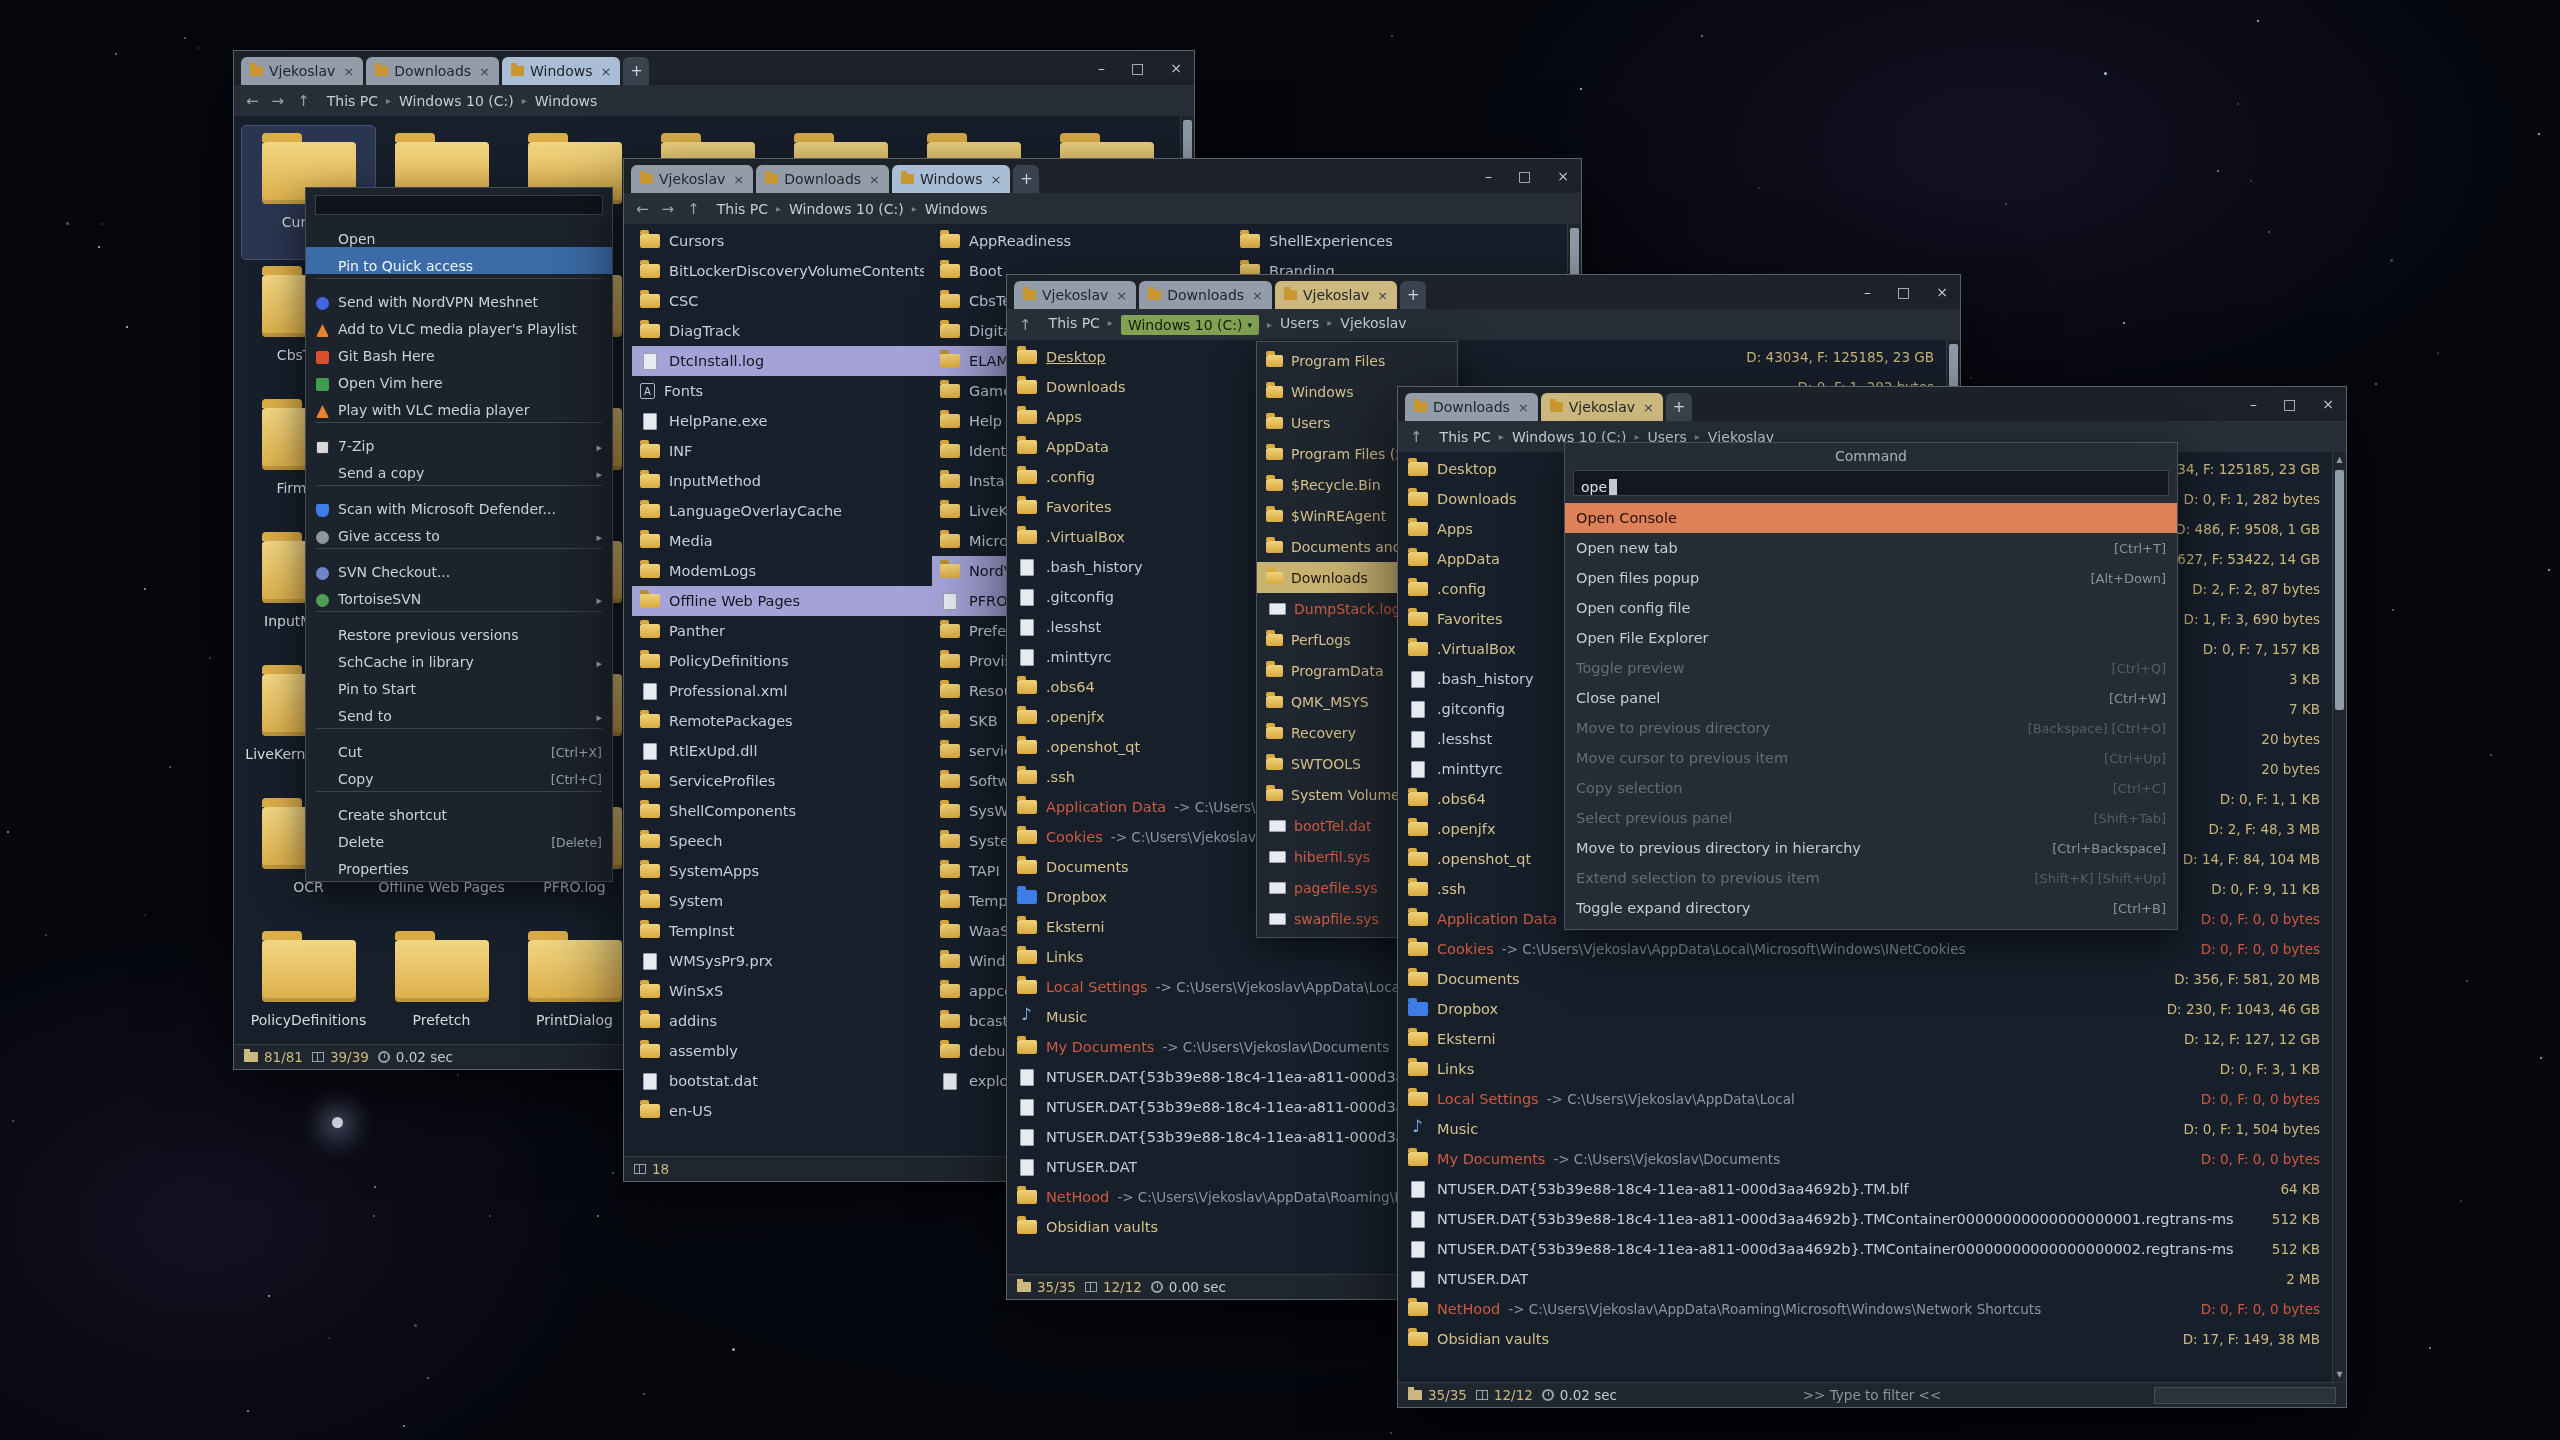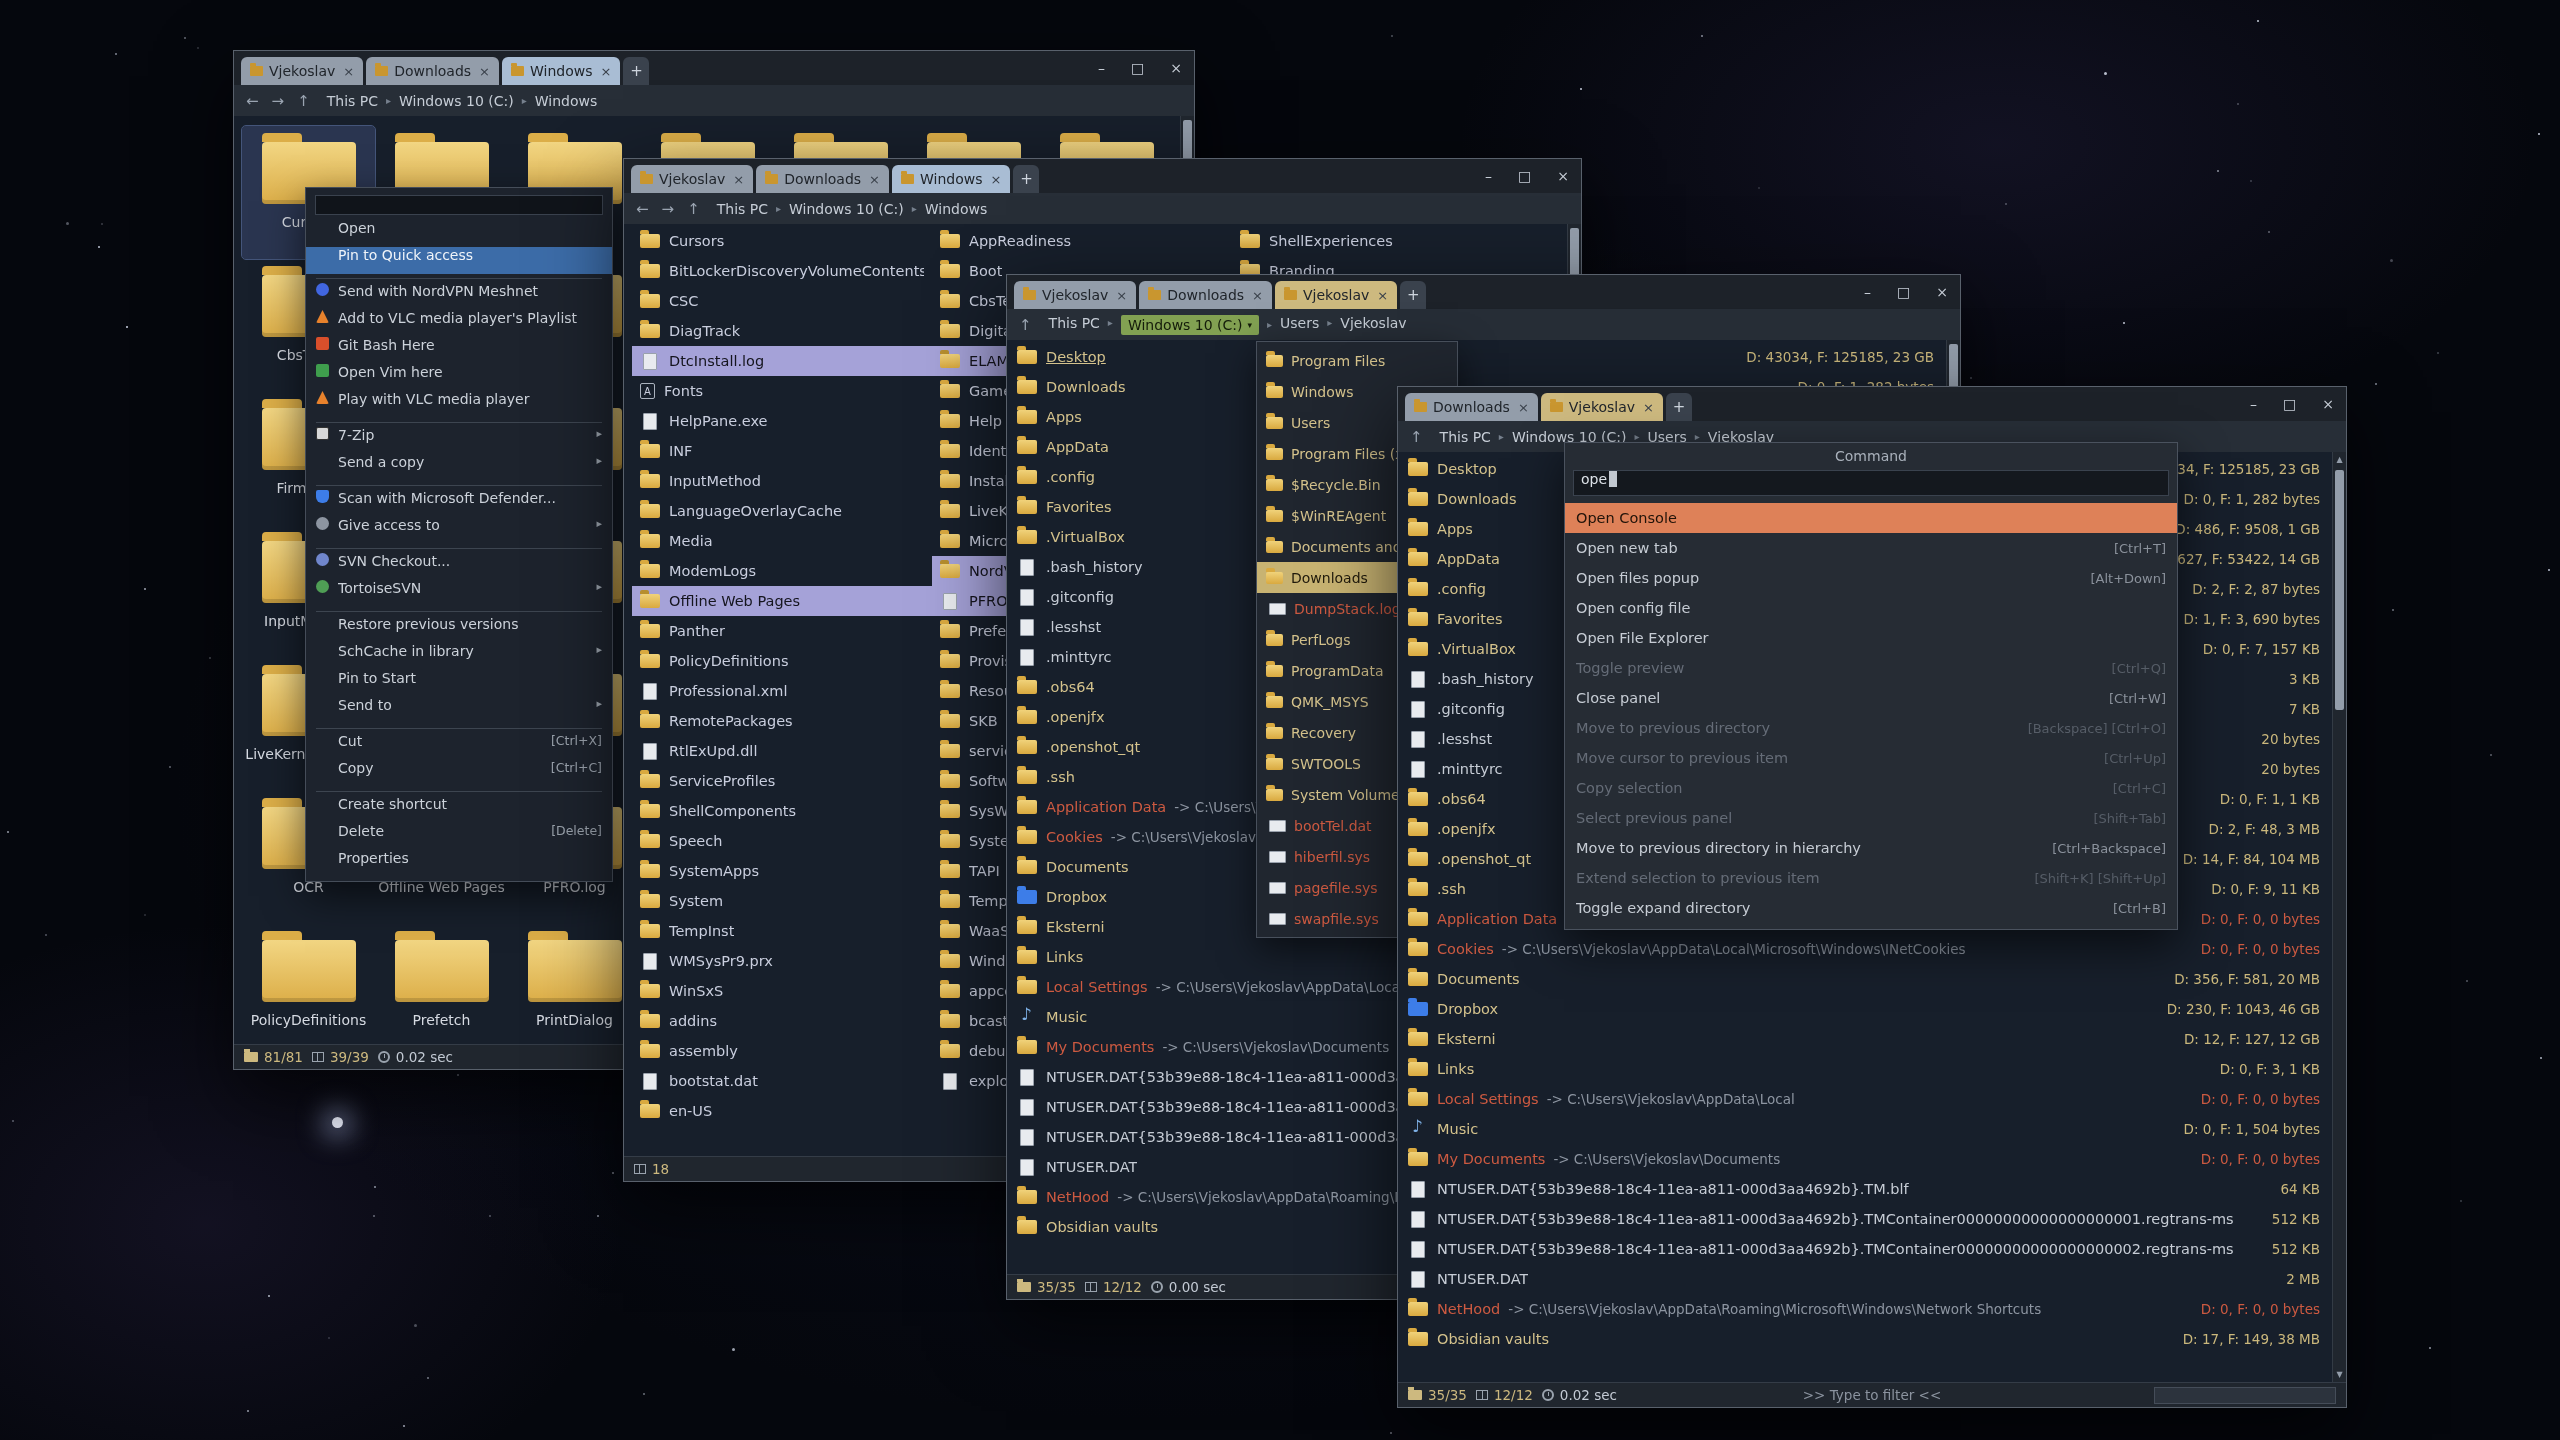--- a/index.html
+++ b/index.html
@@ -90,21 +90,21 @@
   .gcell.cursor{background:#2a3550;outline:1px solid #44557a}
   .gfolder{width:94px;height:62px;background:linear-gradient(#f2d683,#dcae48);border-radius:4px;position:relative;
            box-shadow:inset 0 -4px 0 rgba(0,0,0,.14);margin-top:10px;margin-bottom:10px}
   .gfolder::before{content:"";position:absolute;top:-9px;left:0;width:40px;height:9px;background:#dcae48;border-radius:4px 4px 0 0}
   .glabel{font-size:14px;color:#d6dae2;max-width:128px;white-space:nowrap;overflow:hidden;text-align:center}
 
   
   .ctx{position:absolute;left:71px;top:136px;width:306px;background:#1d232d;border:1px solid #454d59;
        box-shadow:0 14px 38px rgba(0,0,0,.6);z-index:20;padding:5px 0 4px}
   .menu-filter{height:18px;margin:2px 9px 5px;background:#10141a;border:1px solid #3a424e}
-  .mrow{display:flex;align-items:flex-start;height:27px;padding:0 10px;font-size:14px;color:#ccd2da}
+  .mrow{display:flex;align-items:flex-end;height:27px;padding:0 10px;font-size:14px;color:#ccd2da}
   .mrow.sel{background:#3c6ca8;color:#f0f4f9}
   .mi{width:13px;height:13px;margin-right:9px;flex:0 0 auto;border-radius:2px;visibility:hidden}
   .ic .mi{visibility:visible}
   .ic-nord .mi{background:#4166e0;border-radius:50%}
   .ic-vlc .mi{background:#e8822c;clip-path:polygon(50% 0,100% 100%,0 100%)}
   .ic-git .mi{background:#d94f2b}
   .ic-vim .mi{background:#3f9e4d}
   .ic-7z .mi{background:#d8d8d8;border:1px solid #333;box-sizing:border-box}
   .ic-def .mi{background:#3d7de8;border-radius:2px 2px 6px 6px}
   .ic-share .mi{background:#8d95a1;border-radius:50%}
@@ -143,21 +143,21 @@
   .drow .dname{white-space:nowrap;overflow:hidden;text-overflow:ellipsis}
   .drow .ficon{width:17px;height:12px;margin-right:8px}
   .drow.sel{background:#c8b372;color:#201a0c}
   .drow.red{color:#cd5a41}
 
   
   .palette{position:absolute;left:166px;top:55px;width:612px;background:#262c34;border:1px solid #4a525e;
            box-shadow:0 16px 44px rgba(0,0,0,.6);z-index:30;padding-bottom:6px}
   .palette-title{text-align:center;color:#a9b1bb;font-size:14px;padding:5px 0 4px}
   .palette-input{margin:2px 8px 7px;height:24px;background:#14181e;border:1px solid #3a424e;
-                 display:flex;align-items:flex-start;padding:0 7px;color:#dde2e8;font-size:14px}
+                 display:flex;align-items:flex-end;padding:0 7px;color:#dde2e8;font-size:14px}
   .pcursor{width:8px;height:16px;background:#c2c8d0;margin-left:2px}
   .prow{display:flex;align-items:center;height:30px;padding:0 11px;font-size:14.5px}
   .plabel{flex:1;color:#c6ccd4;white-space:nowrap;overflow:hidden}
   .pkeys{color:#8b929c;font-size:13px;white-space:nowrap;margin-left:12px}
   .prow.dim .plabel{color:#656c77}
   .prow.dim .pkeys{color:#565d67}
   .prow.sel{background:#de8158}
   .prow.sel .plabel{color:#211309}
 </style>
 </head>

